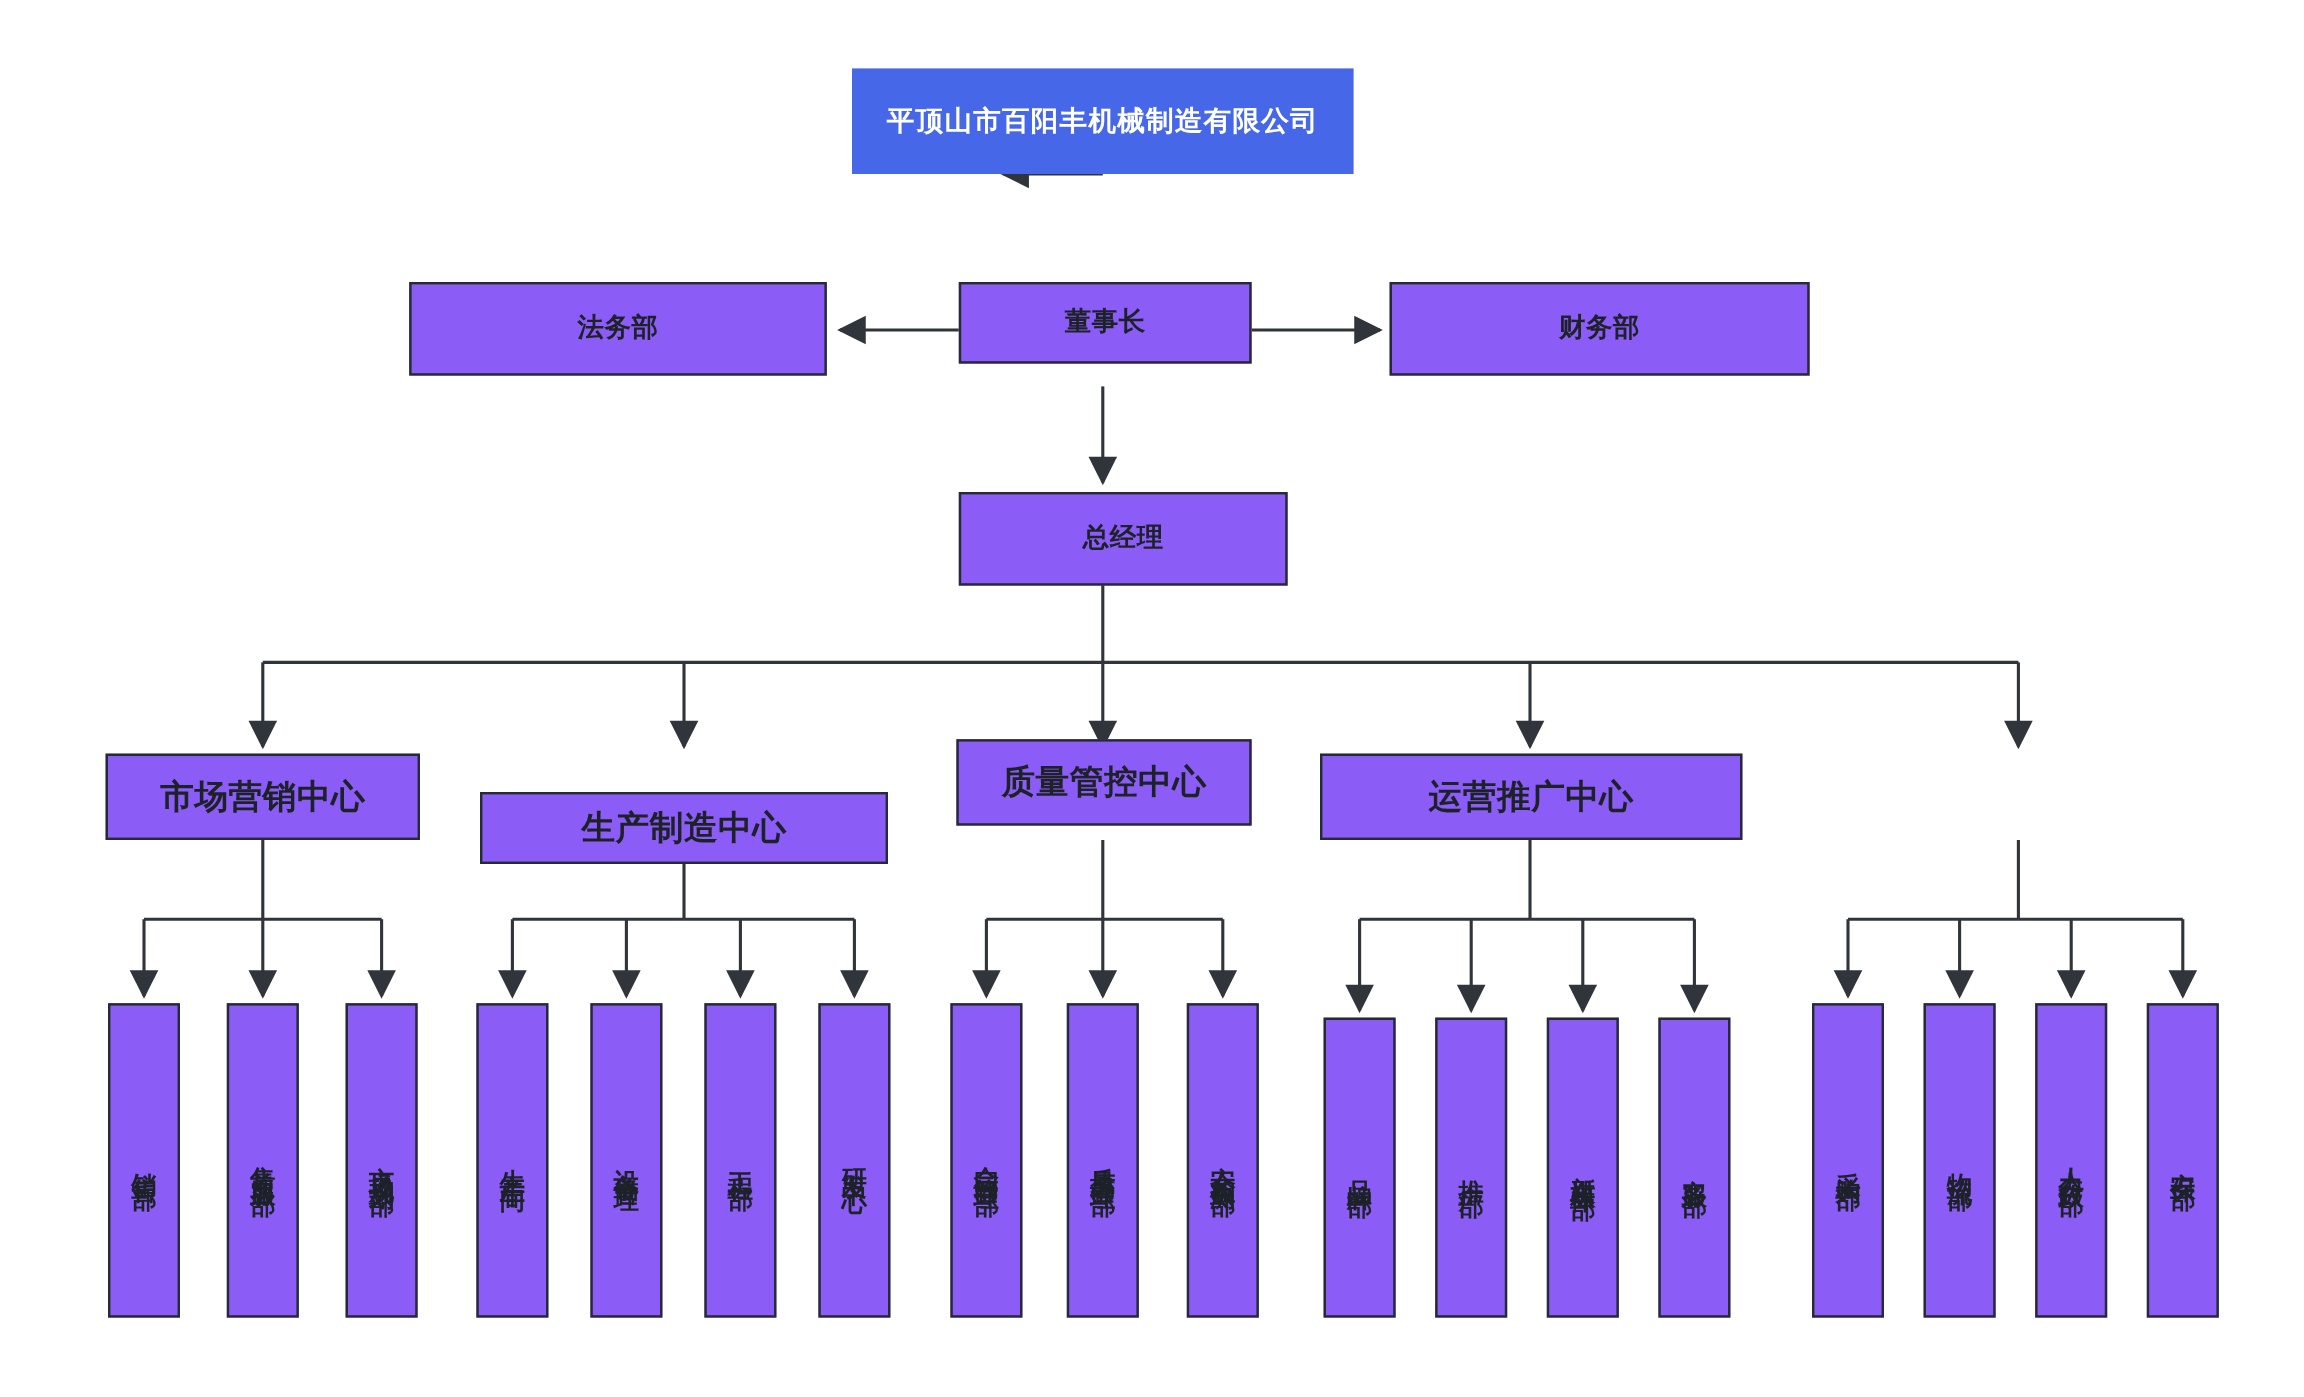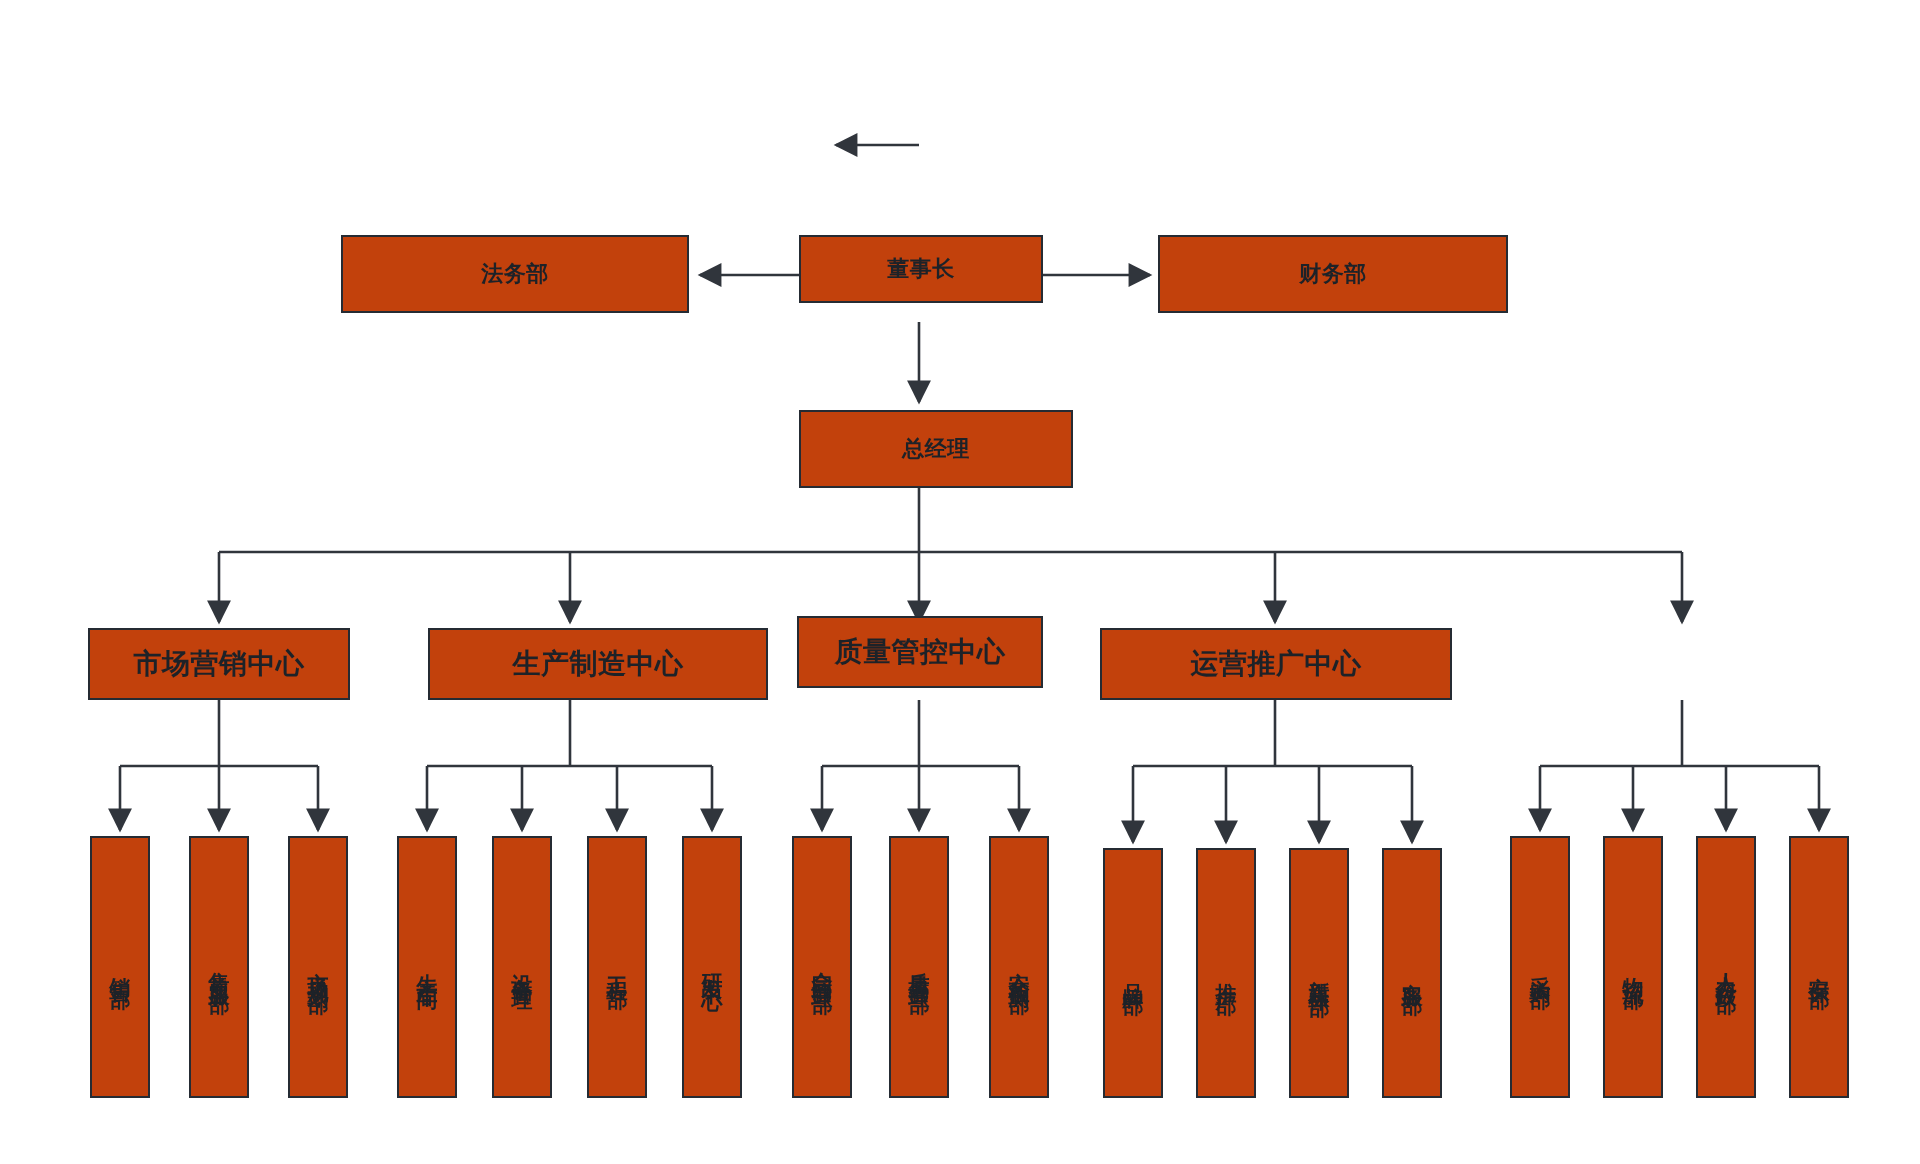--- a/index.html
+++ b/index.html
@@ -27,21 +27,21 @@
     width: 1920px;
     height: 1164px;
     pointer-events: none;
   }
   .node {
     position: absolute;
     box-sizing: border-box;
     display: flex;
     align-items: center;
     justify-content: center;
-    background: #c2410c;
+    background: #8b5cf6;
     border: 2.5px solid #252b33;
     text-align: center;
   }
   .node .label {
     font-weight: bold;
     color: #1d2228;
     line-height: 1.22;
     letter-spacing: 0.5px;
   }
   .node.root {
@@ -130,41 +130,44 @@
 
       <line x1="1682" y1="700" x2="1682" y2="766"></line>
       <line x1="1540" y1="766" x2="1819" y2="766"></line>
       <line x1="1540" y1="766" x2="1540" y2="830" marker-end="url(#arrowEnd)"></line>
       <line x1="1633" y1="766" x2="1633" y2="830" marker-end="url(#arrowEnd)"></line>
       <line x1="1726" y1="766" x2="1726" y2="830" marker-end="url(#arrowEnd)"></line>
       <line x1="1819" y1="766" x2="1819" y2="830" marker-end="url(#arrowEnd)"></line>
     </g>
   </svg>
 
+  <div class="node root" style="left:710px; top:57px; width:418px; height:88px;">
+    <span class="label">平顶山市百阳丰机械制造有限公司</span>
+  </div>
 
   <div class="node lvl1" style="left:341px; top:235px; width:348px; height:78px;">
     <span class="label">法务部</span>
   </div>
 
   <div class="node lvl1" style="left:799px; top:235px; width:244px; height:68px;">
     <span class="label">董事长</span>
   </div>
 
   <div class="node lvl1" style="left:1158px; top:235px; width:350px; height:78px;">
     <span class="label">财务部</span>
   </div>
 
   <div class="node lvl1" style="left:799px; top:410px; width:274px; height:78px;">
     <span class="label">总经理</span>
   </div>
 
   <div class="node center" style="left:88px; top:628px; width:262px; height:72px;">
     <span class="label">市场营销中心</span>
   </div>
-  <div class="node center" style="left:400px; top:628px; width:340px; height:72px;margin-left:28px;">
+  <div class="node center" style="left:400px; top:660px; width:340px; height:60px;">
     <span class="label">生产制造中心</span>
   </div>
   <div class="node center" style="left:797px; top:616px; width:246px; height:72px;">
     <span class="label">质量管控中心</span>
   </div>
   <div class="node center" style="left:1100px; top:628px; width:352px; height:72px;">
     <span class="label">运营推广中心</span>
   </div>
 
   <div class="node leaf" style="left:90px; top:836px; width:60px; height:262px;">

